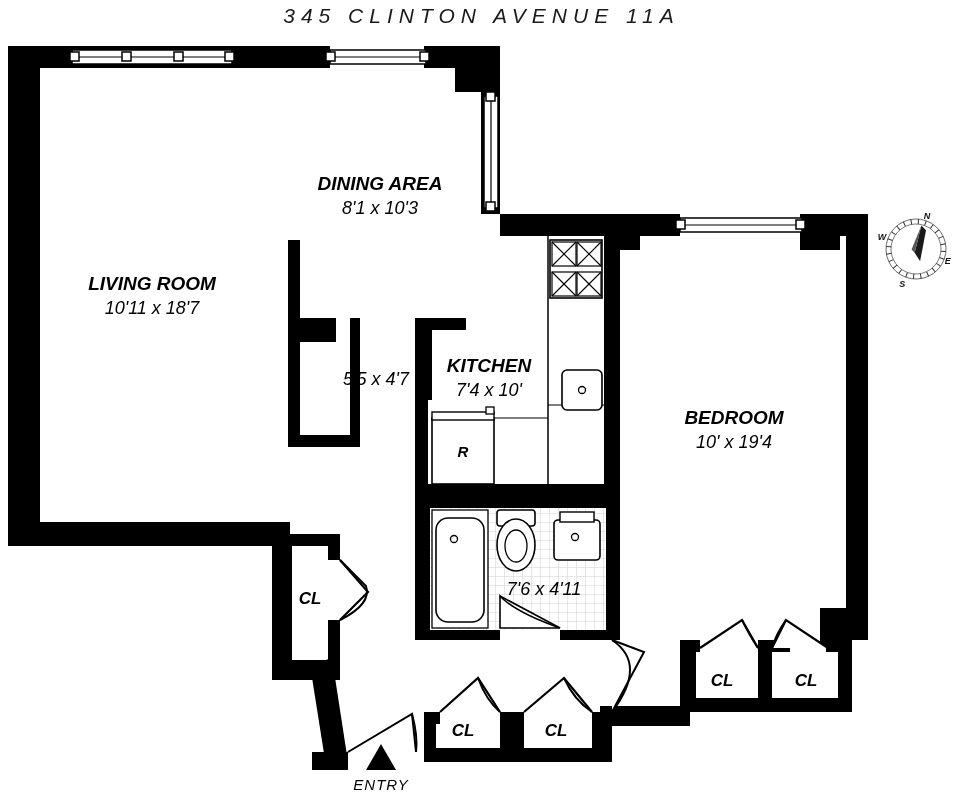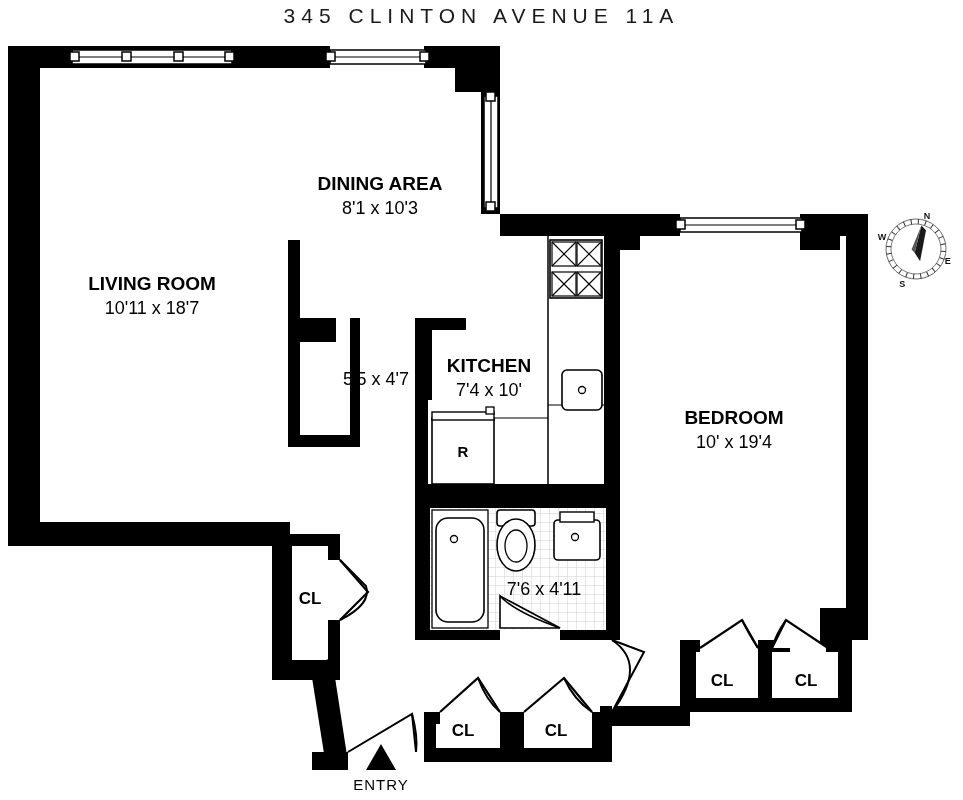--- a/index.html
+++ b/index.html
@@ -12,20 +12,21 @@
     height: 800px;
     font-family: "Liberation Sans", sans-serif;
     color: #000000;
     overflow: hidden;
   }
   #floorplan-root {
     position: relative;
     width: 963px;
     height: 800px;
     background: #ffffff;
+    font-style: italic;
   }
   #plan-title {
     position: absolute;
     top: 4px;
     left: 0;
     width: 963px;
     text-align: center;
     font-size: 21px;
     font-weight: 400;
     letter-spacing: 6px;

